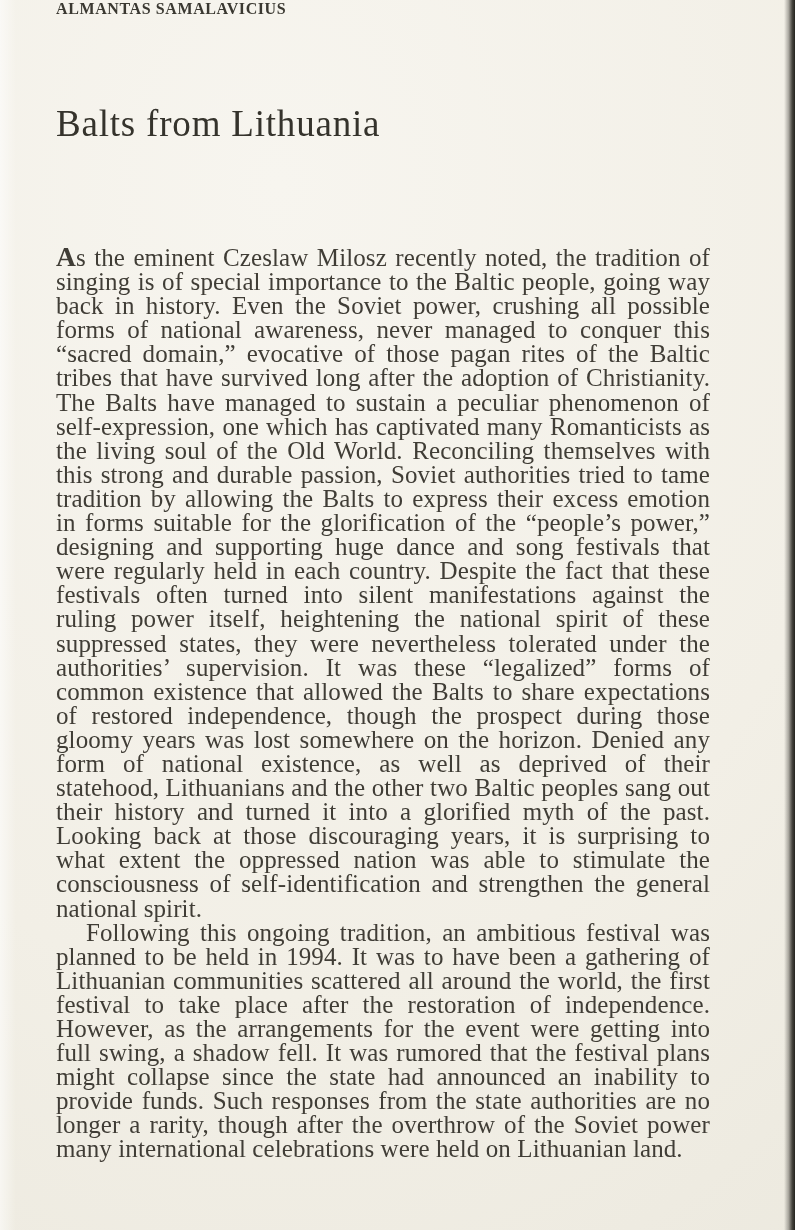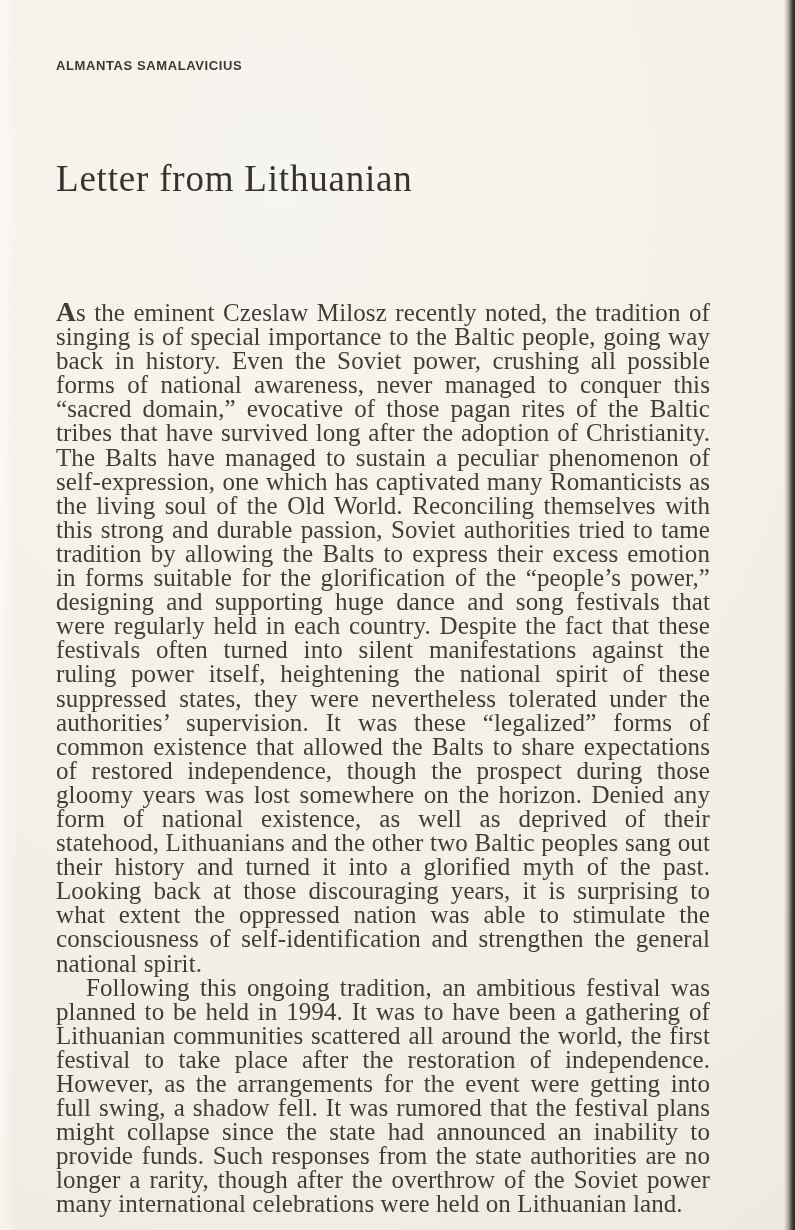--- a/index.html
+++ b/index.html
@@ -42,24 +42,23 @@
         #24231e 100%);
       pointer-events: none;
     }
     .content {
       position: absolute;
       left: 56px;
       top: 0;
       width: 654px;
     }
     .author {
-      margin-top: 58px;
-      font-family: Liberation Sans, sans-serif;
+      font-family: Liberation Serif, serif;
       font-weight: 700;
-      font-size: 13px;
+      font-size: 16px;
       letter-spacing: 0.6px;
       color: #3a3831;
     }
     .title {
       margin: 84px 0 0 0;
       font-family: "Liberation Serif", serif;
       font-weight: 400;
       font-size: 37px;
       letter-spacing: 0.8px;
       color: #35332c;
@@ -86,21 +85,21 @@
 </head>
 <body>
 
 <main class="page">
   <div class="edge-left"></div>
   <div class="edge-right"></div>
 
   <div class="content">
     <div class="author">ALMANTAS SAMALAVICIUS</div>
 
-    <h1 class="title">Letter from Lithuanian</h1>
+    <h1 class="title">Balts from Lithuania</h1>
 
     <div class="body-text">
       <p class="para"><span class="lead">A</span><span>s the eminent Czeslaw Milosz recently noted, the tradition of singing is of special importance to the Baltic people, going way back in history. Even the Soviet power, crushing all possible forms of national awareness, never managed to conquer this “sacred domain,” evocative of those pagan rites of the Baltic tribes that have survived long after the adoption of Christianity. The Balts have managed to sustain a peculiar phenomenon of self-expression, one which has captivated many Romanticists as the living soul of the Old World. Reconciling themselves with this strong and durable passion, Soviet authorities tried to tame tradition by allowing the Balts to express their excess emotion in forms suitable for the glorification of the “people’s power,” designing and supporting huge dance and song festivals that were regularly held in each country. Despite the fact that these festivals often turned into silent manifestations against the ruling power itself, heightening the national spirit of these suppressed states, they were nevertheless tolerated under the authorities’ supervision. It was these “legalized” forms of common existence that allowed the Balts to share expectations of restored independence, though the prospect during those gloomy years was lost somewhere on the horizon. Denied any form of national existence, as well as deprived of their statehood, Lithuanians and the other two Baltic peoples sang out their history and turned it into a glorified myth of the past. Looking back at those discouraging years, it is surprising to what extent the oppressed nation was able to stimulate the consciousness of self-identification and strengthen the general national spirit.</span></p>
 
       <p class="para indented">Following this ongoing tradition, an ambitious festival was planned to be held in 1994. It was to have been a gathering of Lithuanian communities scattered all around the world, the first festival to take place after the restoration of independence. However, as the arrangements for the event were getting into full swing, a shadow fell. It was rumored that the festival plans might collapse since the state had announced an inability to provide funds. Such responses from the state authorities are no longer a rarity, though after the overthrow of the Soviet power many international celebrations were held on Lithuanian land.</p>
 
     </div>
   </div>
 </main>
 

